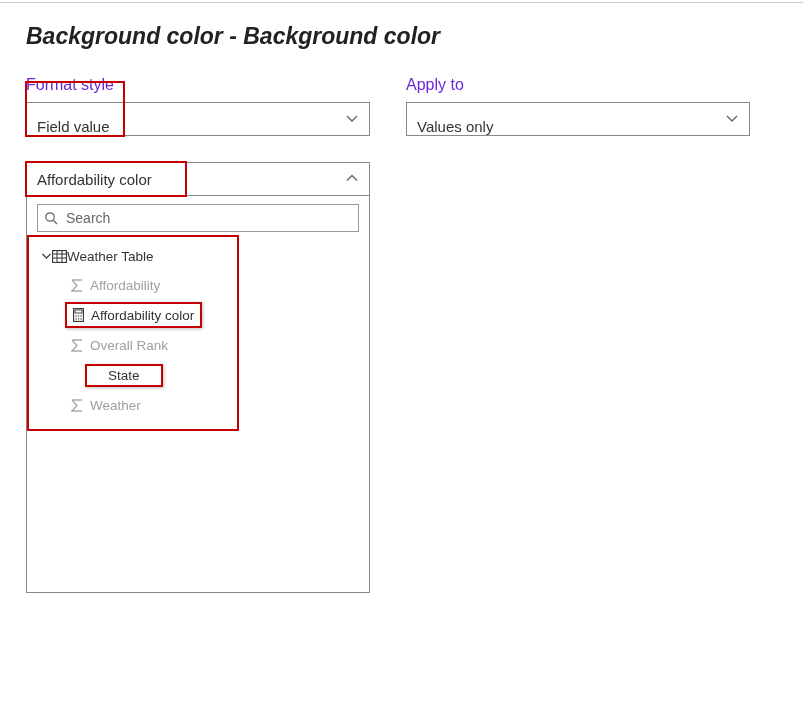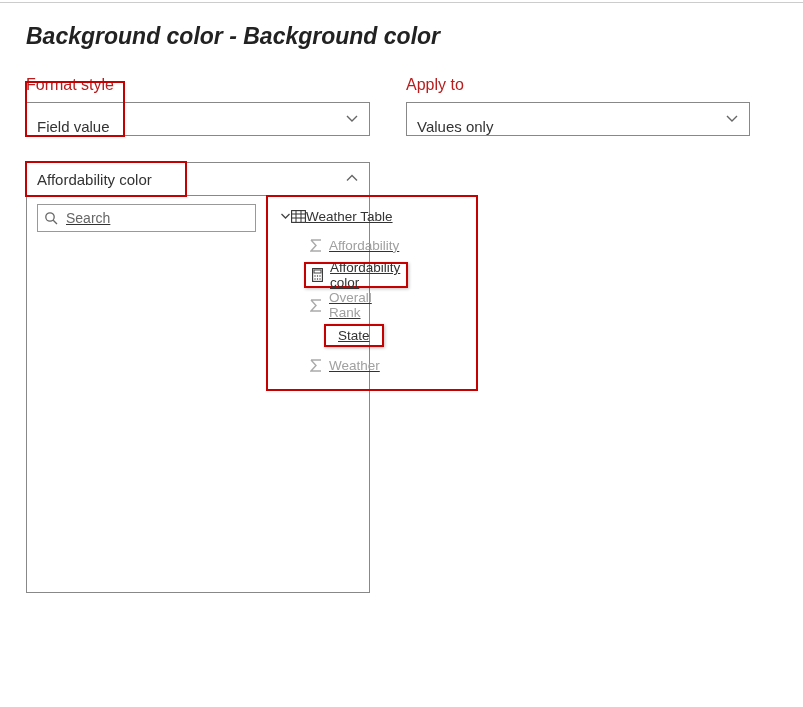--- a/index.html
+++ b/index.html
@@ -29,21 +29,21 @@
   }
   .row {
     display: flex;
     gap: 36px;
   }
   .col {
     width: 344px;
   }
   .label {
     font-size: 16px;
-    color: #b91c1c;
+    color: #6d28d9;
     margin-bottom: 8px;
   }
   .select {
     position: relative;
     border: 1px solid #888;
     height: 34px;
     display: flex;
     align-items: flex-end;
     padding: 0 10px;
     font-size: 15px;
@@ -75,22 +75,21 @@
     transform: translateY(-50%);
   }
   .dd-panel {
     border: 1px solid #888;
     border-top: 1px solid #888;
     margin-top: -1px;
     width: 344px;
     background: #fff;
     height: 398px;
     display: flex;
-    flex-direction: row;
-    text-decoration: underline;
+    flex-direction: column;
   }
   .search-wrap {
     padding: 8px 10px 4px 10px;
   }
   .search {
     display: flex;
     align-items: center;
     border: 1px solid #999;
     height: 28px;
     padding: 0 6px;
@@ -147,21 +146,21 @@
     align-items: center;
     gap: 7px;
     height: 26px;
     padding: 0 6px;
   }
   .state-box {
     border: 2px solid #c40000;
     display: inline-flex;
     align-items: center;
     height: 23px;
-    padding: 0 12px;
+    padding: 0 21px;
     margin-left: 20px;
     box-shadow: 1px 1px 3px rgba(0,0,0,0.25);
   }
 </style>
 </head>
 <body>
 
 <div class="hr-top"></div>
 <div class="content">
   <div class="title">Background color - Background color</div>

